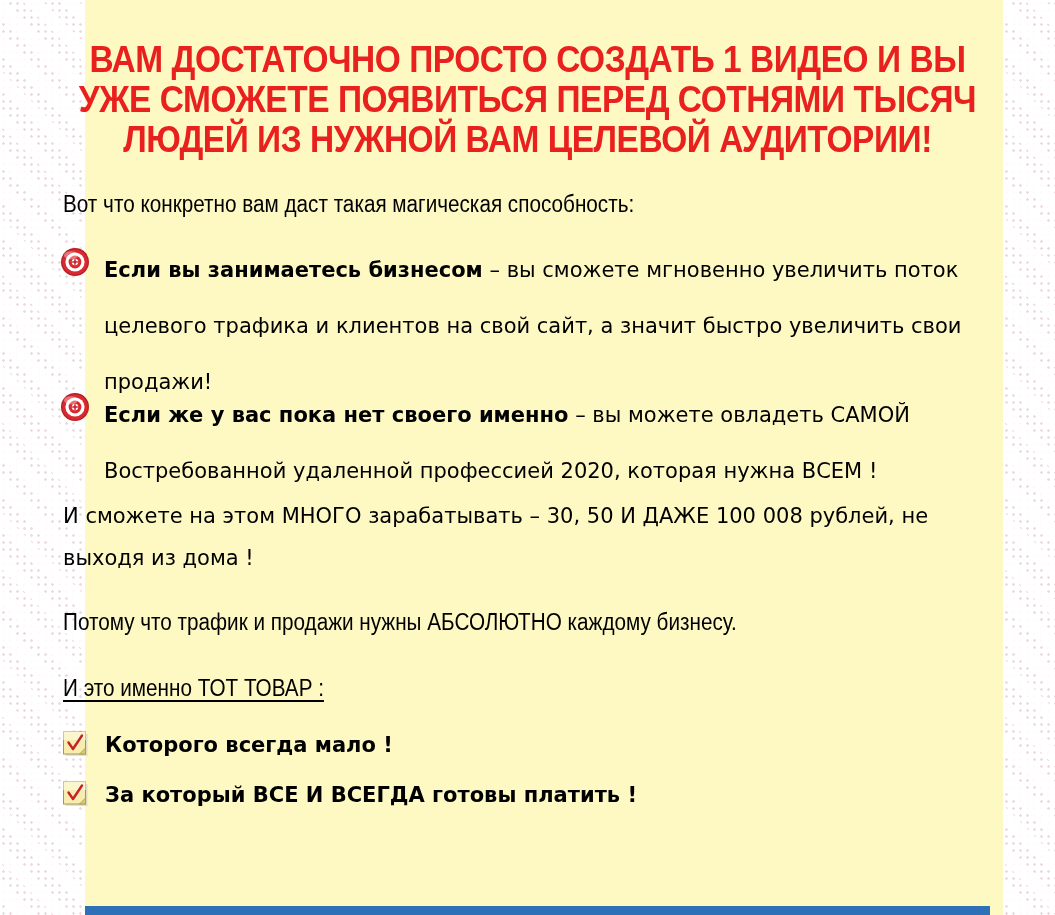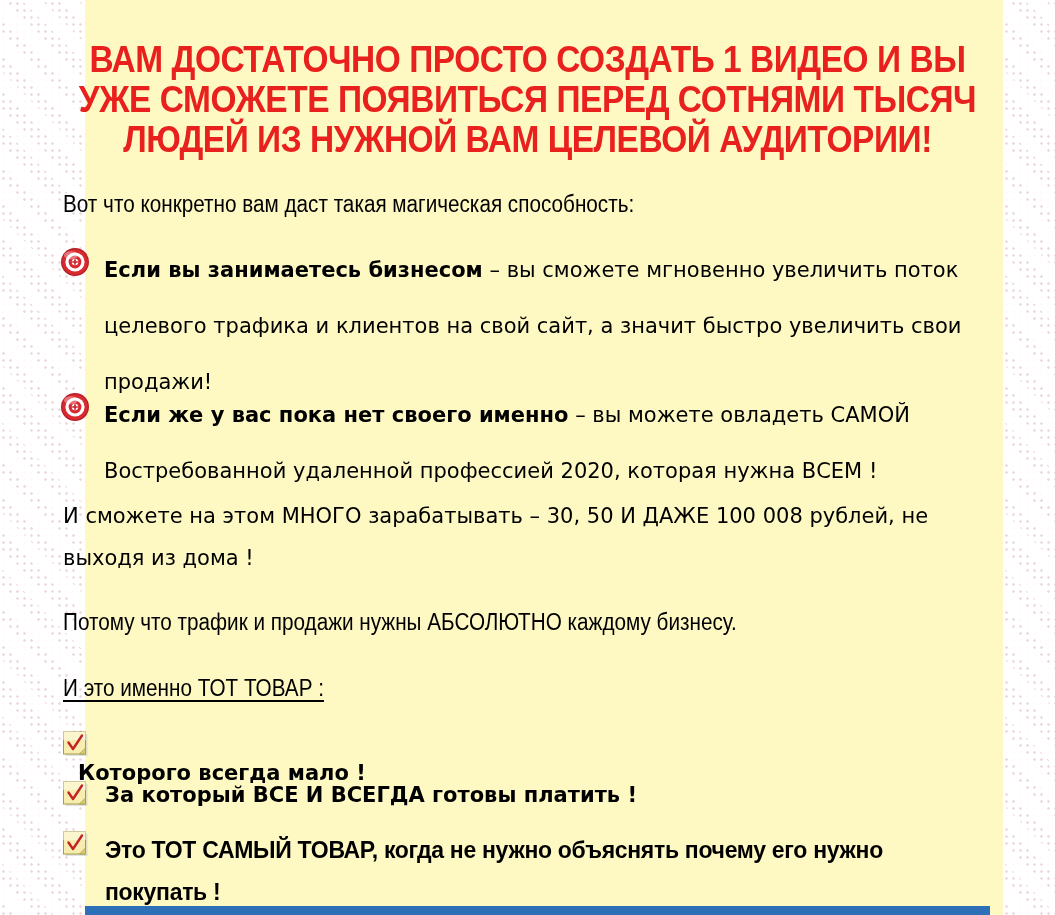--- a/index.html
+++ b/index.html
@@ -55,21 +55,21 @@
   .bold-lead { font-weight:bold; }
 
   .p-earnings { position:absolute; left:63px; top:495px; width:880px; line-height:42px; }
 
   .check-item { position:absolute; left:62px; display:flex; align-items:flex-start; }
   .check-item .icon-wrap { width:27px; height:27px; margin-top:1px; flex:0 0 27px; }
   .check-text {
     margin-left:16px; font-weight:bold; line-height:26px; padding-top:3px;
     font-family:"DejaVu Sans", sans-serif; font-size:21px; white-space:nowrap;
   }
-  .check-1 { top:729px;flex-direction:column; }
+  .check-1 { top:729px; }
   .check-2 { top:779px;text-align:right; }
   .check-3 { top:829px; }
   .check-3 .check-text {
     font-family:"Liberation Sans", sans-serif; font-size:23px;
     letter-spacing:-0.3px; line-height:42px; padding-top:0;
     white-space:normal; width:870px;
   }
 
   .bottom-bar {
     position:absolute; left:85px; bottom:0; width:905px; height:9px;
@@ -153,29 +153,17 @@
           <rect x="1.5" y="2" width="22" height="22" fill="#c9c9c9" opacity="0.55" transform="translate(2,2)"></rect>
           <rect x="1.5" y="2" width="22" height="22" fill="#f6edae" stroke="#a89a45" stroke-width="1"></rect>
           <rect x="1.5" y="2" width="22" height="8" fill="#fbf6cd"></rect>
           <path d="M23.5 24 L17.5 24 L23.5 18 Z" fill="#d9cb74" stroke="#a89a45" stroke-width="0.8"></path>
           <path d="M6.5 12.5 L11 19 L20 5.5" fill="none" stroke="#c42127" stroke-width="2.4" stroke-linecap="round" stroke-linejoin="round"></path>
         </svg>
       </span>
       <div class="check-text">За который ВСЕ И ВСЕГДА готовы платить !</div>
     </div>
 
-    <div class="check-item check-3">
-      <span class="icon-wrap">
-        <svg width="27" height="27" viewBox="0 0 27 27">
-          <rect x="1.5" y="2" width="22" height="22" fill="#c9c9c9" opacity="0.55" transform="translate(2,2)"></rect>
-          <rect x="1.5" y="2" width="22" height="22" fill="#f6edae" stroke="#a89a45" stroke-width="1"></rect>
-          <rect x="1.5" y="2" width="22" height="8" fill="#fbf6cd"></rect>
-          <path d="M23.5 24 L17.5 24 L23.5 18 Z" fill="#d9cb74" stroke="#a89a45" stroke-width="0.8"></path>
-          <path d="M6.5 12.5 L11 19 L20 5.5" fill="none" stroke="#c42127" stroke-width="2.4" stroke-linecap="round" stroke-linejoin="round"></path>
-        </svg>
-      </span>
-      <div class="check-text">Это ТОТ САМЫЙ ТОВАР, когда не нужно объяснять почему его нужно покупать !</div>
-    </div>
 
     <div class="bottom-bar"></div>
 
   </div>
 </div>
 
 </body></html>

